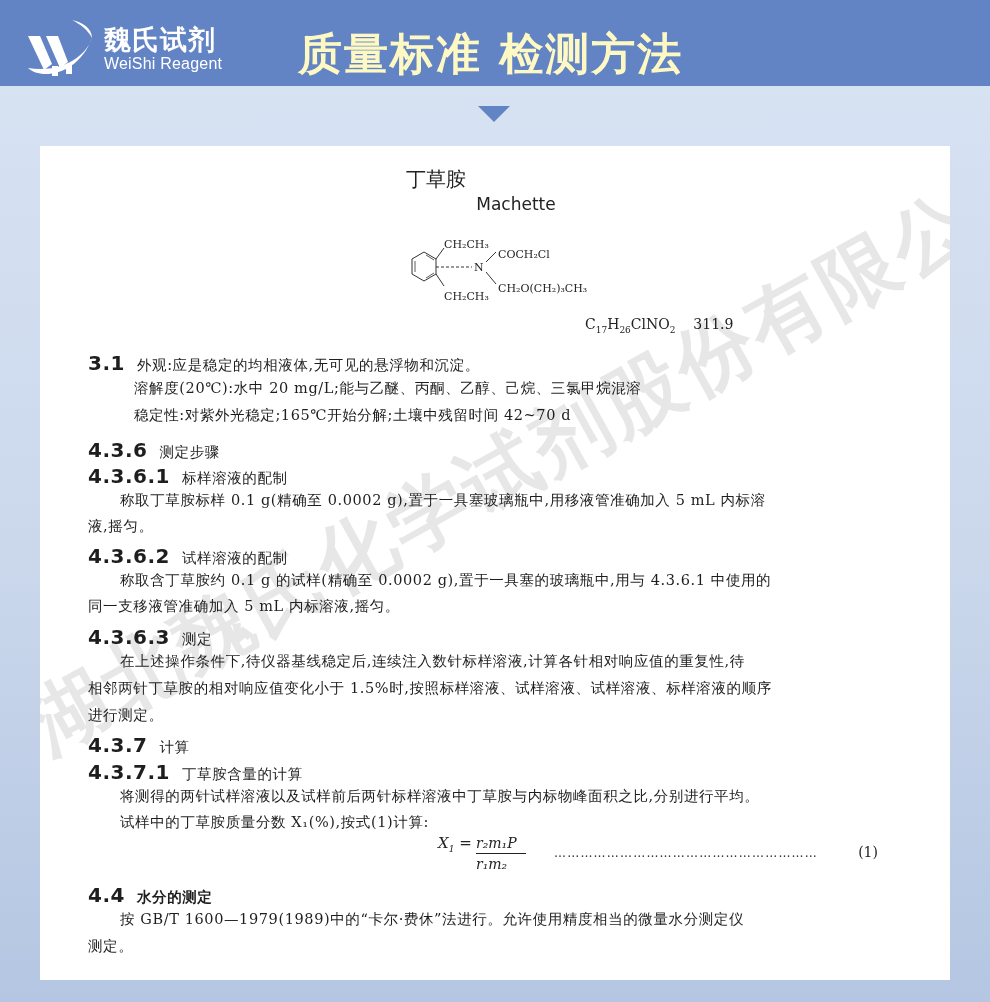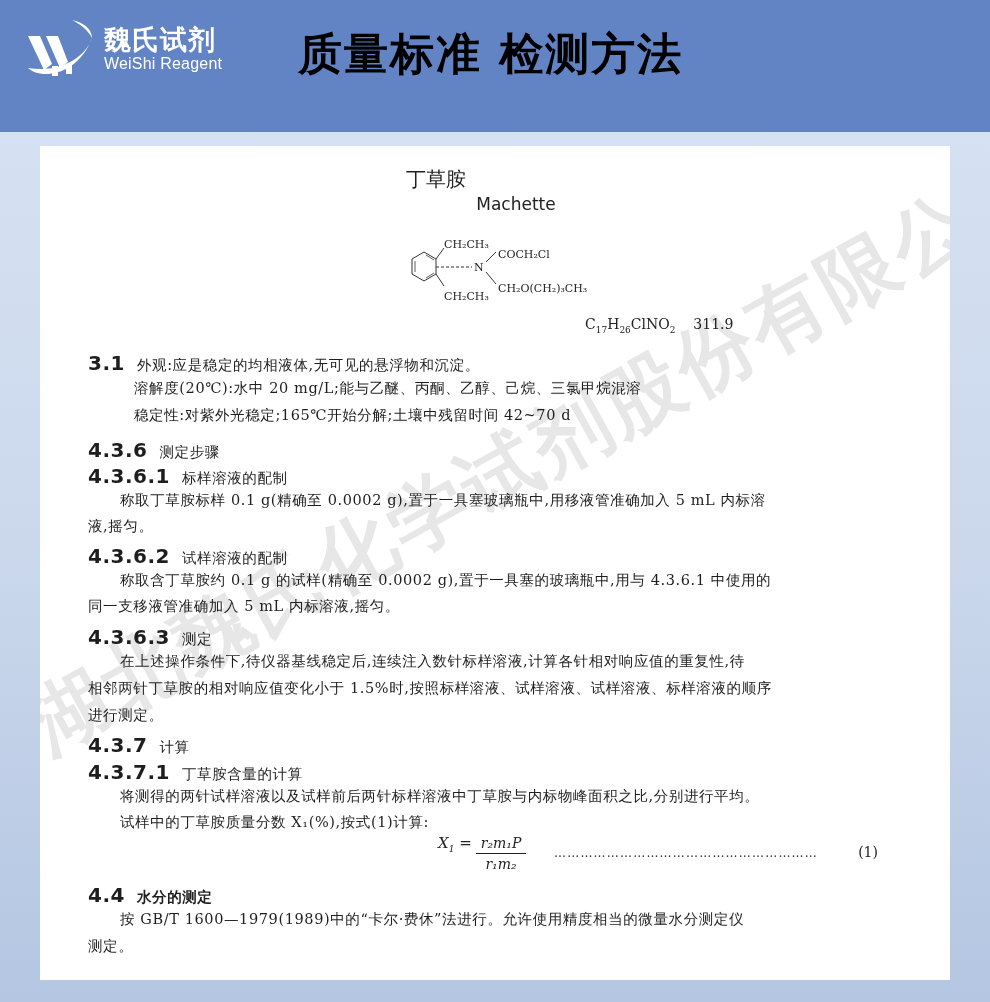--- a/index.html
+++ b/index.html
@@ -3,21 +3,21 @@
 <meta charset="utf-8">
 <style>
   html, body { margin: 0; padding: 0; }
   body {
     width: 990px; height: 1002px; overflow: hidden; position: relative;
     background: linear-gradient(to bottom, #d9e4f4 0%, #cbd8ec 55%, #b4c6e2 100%);
     font-family: "DejaVu Serif", "Liberation Serif", serif;
     color: #1a1a1a;
   }
   .header {
-    position: absolute; left: 0; top: 0; width: 990px; height: 132px;
+    position: absolute; left: 0; top: 0; width: 990px; height: 86px;
     background: #6283c4;
   }
   .header-arrow {
     position: absolute; left: 478px; top: 106px; width: 0; height: 0;
     border-left: 16px solid transparent; border-right: 16px solid transparent;
     border-top: 16px solid #6283c4;
   }
   .logo {
     position: absolute; left: 22px; top: 18px; height: 62px; display: flex; align-items: center;
   }
@@ -25,21 +25,21 @@
   .logo-text { margin-left: 8px; color: #fff; }
   .logo-cn {
     font-family: "DejaVu Sans", sans-serif; font-size: 27px; font-weight: bold;
     letter-spacing: 1px; line-height: 30px;
   }
   .logo-en {
     font-family: "Liberation Sans", sans-serif; font-size: 16px; line-height: 18px;
     letter-spacing: 0.2px;
   }
   .header-title {
-    position: absolute; left: 298px; top: 26px; color: #000000;
+    position: absolute; left: 298px; top: 26px; color: #fef9c3;
     font-family: "DejaVu Sans", sans-serif; font-weight: bold; font-size: 44px;
     letter-spacing: 2px; line-height: 56px; white-space: pre;
   }
 
   .card {
     position: absolute; left: 40px; top: 146px; width: 910px; height: 834px;
     background: #ffffff; overflow: hidden;
   }
   .watermark {
     position: absolute; left: -30px; top: 540px; width: 1100px;
@@ -78,21 +78,21 @@
   }
   .sec-title { margin-left: 12px; }
   .bold-title { font-weight: bold; font-family: "DejaVu Sans", sans-serif; }
 
   .equation {
     position: absolute; left: 398px; top: 688px; height: 44px; width: 440px;
     font-family: "DejaVu Serif", serif; font-style: italic; color: #222;
   }
   .eq-lhs { position: absolute; left: 0; top: 0; font-size: 15px; }
   .eq-lhs sub { font-size: 9px; }
-  .eq-frac { position: absolute; left: 38px; top: 0; width: 50px; text-align: center; font-size: 14px; }
+  .eq-frac { position: absolute; left: 38px; top: 0; width: 50px; font-size: 14px; }
   .eq-num { line-height: 18px; }
   .eq-bar { border-top: 1px solid #222; margin: 1px 0; }
   .eq-den { line-height: 18px; }
   .eq-dots {
     position: absolute; left: 116px; top: 12px; font-style: normal; font-size: 12px;
     letter-spacing: 1.2px; color: #333;
   }
   .eq-num-label { position: absolute; right: 0; top: 10px; font-style: normal; font-size: 14px; }
 </style>
 </head>

